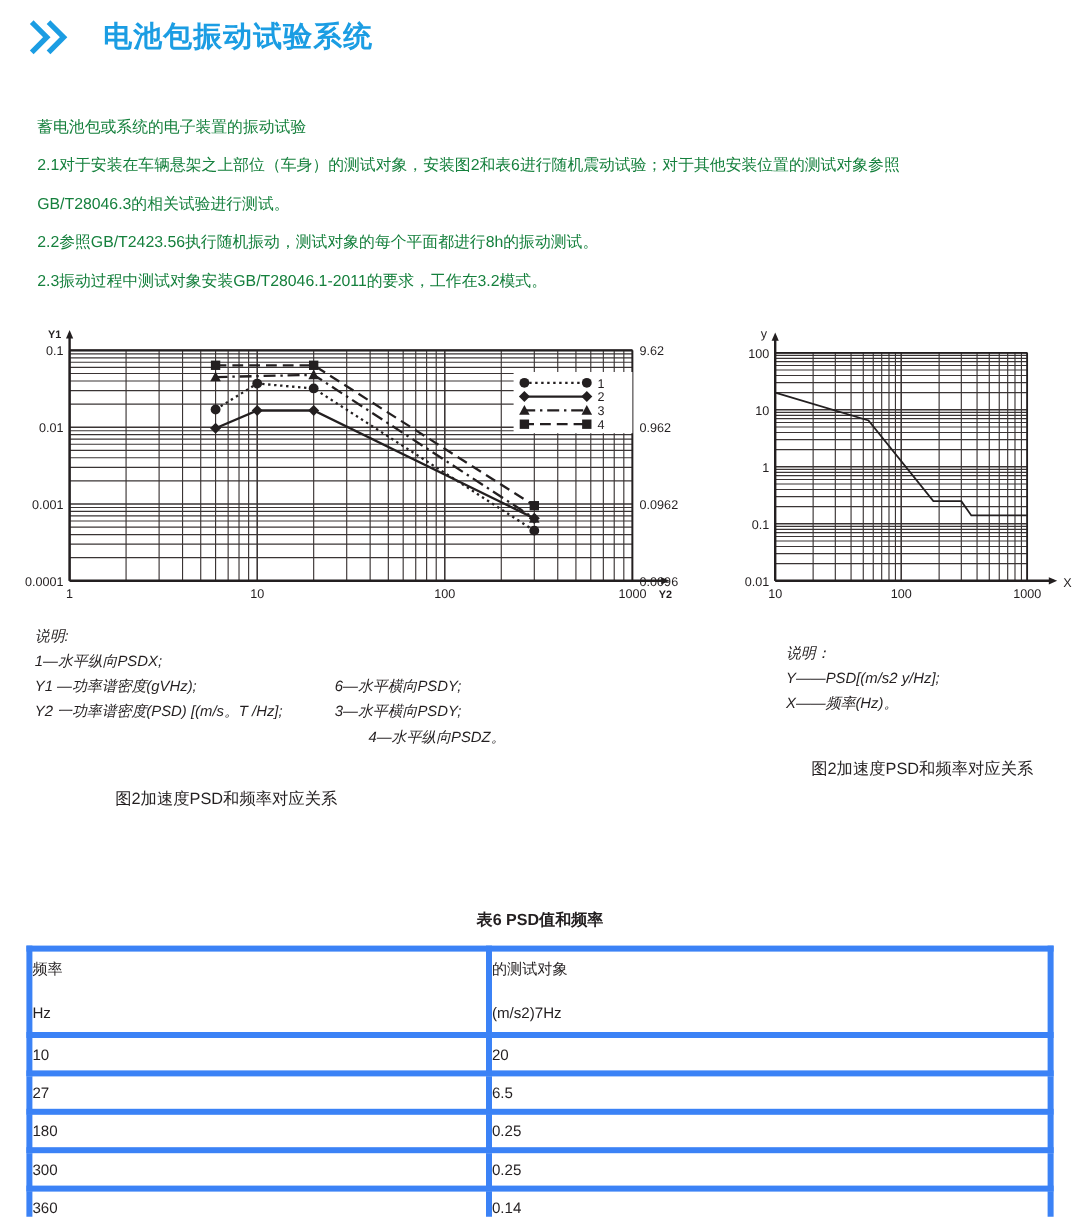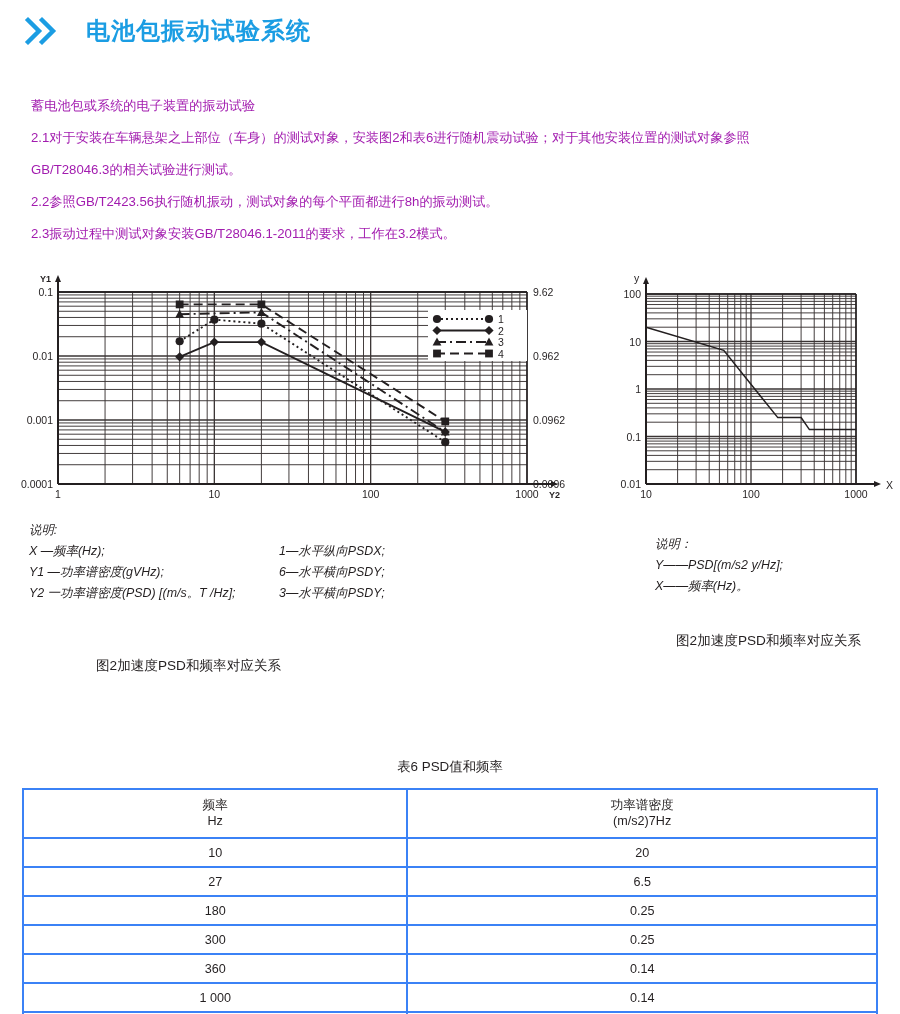--- a/index.html
+++ b/index.html
@@ -22,21 +22,21 @@
     font-size:24px; font-weight:bold; letter-spacing:1px;
     color:#1b9de3; line-height:1;
   }
 
   
   .body-block { position:absolute; left:31px; top:95px; width:840px; }
   .body-block p {
     margin:0 0 10px 0;
     font-size:13.2px;
     line-height:22px;
-    color:#a21caf;
+    color:#15803d;
   }
 
   
   .figures { position:absolute; left:0; top:262px; width:900px; height:420px; }
 
   .chart-box { position:absolute; }
   .chart-left  { left:22px;  top:0px; width:570px; height:245px; }
   .chart-right { left:608px; top:0px; width:285px; height:245px; }
 
   svg { display:block; overflow:visible; }
@@ -50,38 +50,38 @@
   .lg-col-b { width:240px; }
   .lg-ind   { padding-left:28px; }
 
   .fig-caption { position:absolute; font-size:13.6px; font-weight:normal; color:#231f20; }
   .cap-left  { left:96px;  top:395px; }
   .cap-right { left:676px; top:370px; }
 
   
   .table-title {
     position:absolute; left:0; top:758px; width:900px;
-    text-align:center; font-size:13.4px; font-weight:normal; color:#231f20;
+    text-align:center; font-size:13.4px; font-weight:bold; color:#231f20;
   }
   table.psd {
     position:absolute; left:22px; top:788px;
     width:856px; border-collapse:collapse;
     font-size:12.6px; color:#231f20;
   }
   table.psd th, table.psd td {
-    border:2px solid #3b82f6;
-    text-align:center;
+    border:5px solid #3b82f6;
+    text-align:left;
     padding:3px 0;
   }
   table.psd th { font-weight:normal; padding:7px 0 8px; line-height:16px; }
   table.psd td { height:21px; }
   table.psd col.c1 { width:45%; }
   table.psd col.c2 { width:55%; }
   .hdr-l1 { display:block; }
-  .hdr-l2 { display:block; }
+  .hdr-l2 { display:block;margin-top:20px; }
 </style>
 </head>
 <body>
 
 <div class="title-row">
   <span class="chev">
     <svg width="34" height="26" viewBox="0 0 34 26">
       <path d="M2 2 L13 13 L2 24" fill="none" stroke="#1b9de3" stroke-width="4.4" stroke-linecap="square"></path>
       <path d="M16 2 L27 13 L16 24" fill="none" stroke="#1b9de3" stroke-width="4.4" stroke-linecap="square"></path>
     </svg>
@@ -304,30 +304,33 @@
         <text x="248" y="236" font-size="10.5" text-anchor="middle" font-family="&quot;Liberation Sans&quot;, sans-serif" fill="#231f20" font-weight="normal">1000</text>
         <text x="26" y="20" font-size="10.5" text-anchor="start" font-family="&quot;Liberation Sans&quot;, sans-serif" fill="#231f20" font-weight="normal">y</text>
         <text x="278" y="227" font-size="10.5" text-anchor="start" font-family="&quot;Liberation Sans&quot;, sans-serif" fill="#231f20" font-weight="normal">X</text>
         <path d="M38,65.2010752059609 L115.73808239689562,88.38661555946439 L169.80361303584715,155.59784958807822 L193.09773174556454,155.59784958807822 L201.4117625805652,167.5589183052837 L248,167.5589183052837 " fill="none" stroke="#231f20" stroke-width="1.5"></path>
       </svg>
   </div>
 
   <div class="legend-block legend-left">
     <div>说明:</div>
     <div class="lg-row">
-      <span class="lg-col-a">X —频率(Hz);</span>
       <span class="lg-col-b">1—水平纵向PSDX;</span>
     </div>
     <div class="lg-row">
       <span class="lg-col-a">Y1 —功率谱密度(gVHz);</span>
       <span class="lg-col-b">6—水平横向PSDY;</span>
     </div>
     <div class="lg-row">
       <span class="lg-col-a">Y2 一功率谱密度(PSD) [(m/s。T /Hz];</span>
       <span class="lg-col-b">3—水平横向PSDY;</span>
+    </div>
+    <div class="lg-row">
+      <span class="lg-col-a"></span>
+      <span class="lg-col-b lg-ind">4—水平纵向PSDZ。</span>
     </div>
   </div>
 
   <div class="legend-block legend-right">
     <div>说明：</div>
     <div>Y——PSD[(m/s2 y/Hz];</div>
     <div>X——频率(Hz)。</div>
   </div>
 
   <div class="fig-caption cap-left">图2加速度PSD和频率对应关系</div>
@@ -341,21 +344,21 @@
       <col class="c1">
       <col class="c2">
     </colgroup>
   <thead>
     <tr>
       <th>
         <span class="hdr-l1">频率</span>
         <span class="hdr-l2">Hz</span>
       </th>
       <th>
-        <span class="hdr-l1">功率谱密度</span>
+        <span class="hdr-l1">的测试对象</span>
         <span class="hdr-l2">(m/s2)7Hz</span>
       </th>
     </tr>
   </thead>
   <tbody id="psd-body">
       <tr>
         <td>10</td>
         <td>20</td>
       </tr>
       <tr>

